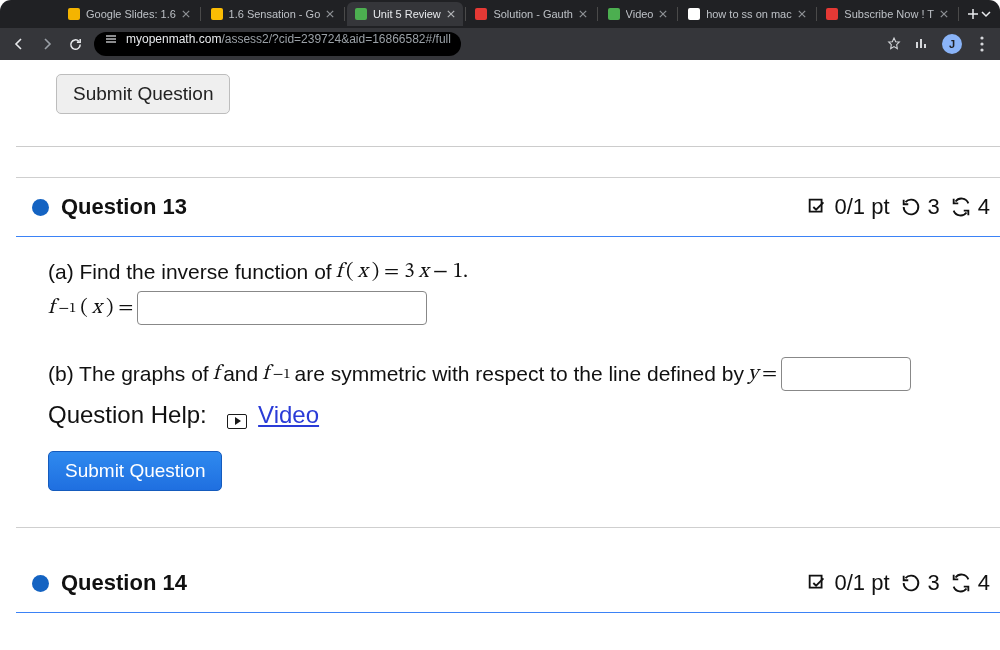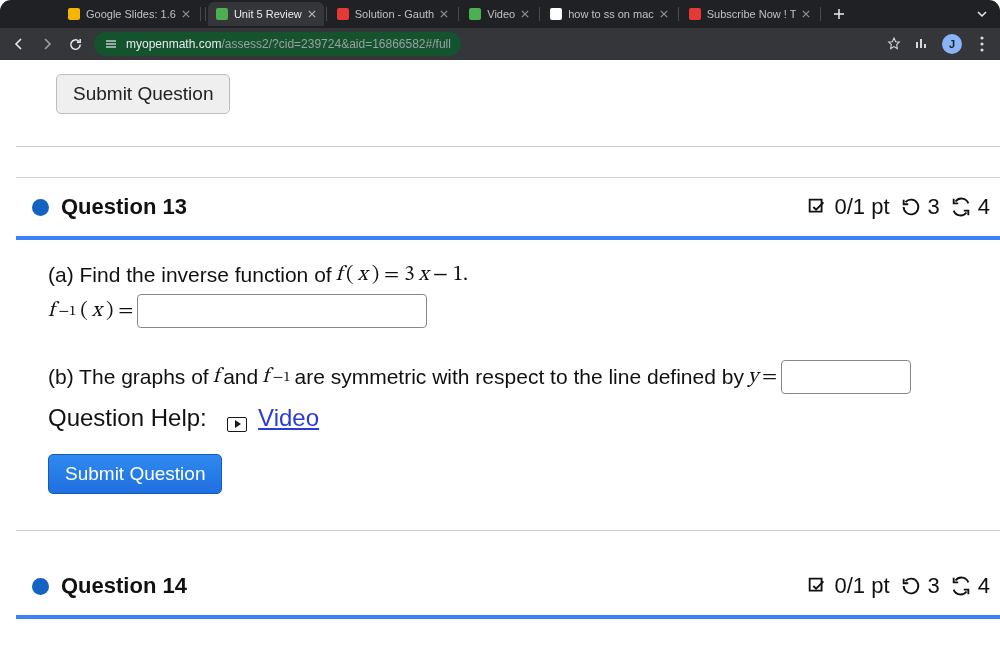--- a/index.html
+++ b/index.html
@@ -14,36 +14,36 @@
   .tab .title { white-space: nowrap; overflow: hidden; text-overflow: ellipsis; font-size: 11px; }
   .tab .tabx { width: 8px; height: 8px; flex-shrink: 0; opacity: .7; }
   .tab .tabx svg { width: 8px; height: 8px; display: block; }
   .tabsep { width: 1px; height: 14px; background: #4a4a4a; margin: 0 2px; }
   .newtab { width: 20px; height: 20px; display: flex; align-items: center; justify-content: center; color: #e8eaed; margin-left: 6px; }
   .alltabs { width: 20px; height: 20px; display: flex; align-items: center; justify-content: center; color: #e8eaed; margin-left: auto; }
 
   .addrbar { display: flex; align-items: center; height: 32px; padding: 0 10px; gap: 10px; background: #35363a; }
   .navbtn { width: 18px; height: 18px; display: flex; align-items: center; justify-content: center; color: #9aa0a6; }
   .navbtn.en { color: #e8eaed; }
-  .omnibox { flex: 0 0 auto; display: flex; align-items: center; gap: 8px; background: #14532d; border-radius: 14px; height: 24px; padding: 0 10px; color: #e8eaed; font-size: 12px; }
+  .omnibox { flex: 0 0 auto; display: flex; align-items: flex-start; gap: 8px; background: #000000; border-radius: 14px; height: 24px; padding: 0 10px; color: #e8eaed; font-size: 12px; }
   .omnibox .siteicon { width: 14px; height: 14px; opacity: .8; }
   .url-host { color: #e8eaed; }
   .url-path { color: #9aa0a6; }
   .right-icons { margin-left: auto; display: flex; align-items: center; gap: 12px; }
   .staricon, .eqicon, .menudots { width: 16px; height: 16px; color: #e8eaed; opacity: .9; display:flex; align-items:center; justify-content:center;}
   .avatar { width: 20px; height: 20px; border-radius: 50%; background: #8ab4f8; color: #202124; font-size: 11px; font-weight: 600; display: flex; align-items: center; justify-content: center; }
 
   
   .page { padding: 14px 0 0 16px; font-family: Verdana, Geneva, sans-serif; }
   .btn-gray { background: #efefef; border: 1px solid #bdbdbd; border-radius: 5px; padding: 8px 16px; font-size: 19px; font-family: Verdana, Geneva, sans-serif; color: #222; cursor: pointer; }
   .qcard-top { padding: 0 0 32px 40px; border-bottom: 1px solid #ccc; }
 
   .topspacer { height: 30px; }
 
-  .qheader { border-top: 1px solid #cfcfcf; border-bottom: 4px solid #3b82f6; padding: 16px 0 16px 16px; display: flex; align-items: center; }
+  .qheader { border-top: 1px solid #cfcfcf; border-bottom: 1px solid #3b82f6; padding: 16px 0 16px 16px; display: flex; align-items: center; }
   .qbullet { width: 17px; height: 17px; border-radius: 50%; background: #1463c2; margin-right: 12px; flex-shrink:0;}
   .qtitle { font-size: 22px; font-weight: 700; color: #111; }
   .qmeta { margin-left: auto; display: flex; align-items: center; gap: 10px; font-size: 22px; color: #111; padding-right: 10px; white-space: nowrap;}
   .qmeta .iconwrap { width: 22px; height: 22px; display:inline-flex; align-items:center; justify-content:center; }
   .qmeta .iconwrap svg{ width:22px; height:22px; stroke:#111; fill:none; stroke-width:2;}
   .qmeta .grp{display:flex; align-items:center; gap:6px;}
 
   .qbody { padding: 22px 4px 10px 32px; font-size: 21px; color: #111; }
   .qbody .line { margin-bottom: 6px; display:flex; align-items:center; flex-wrap:wrap; gap:4px;}
   .mathit { font-family: 'Cambria Math','STIX Two Math','Times New Roman',serif; font-style: italic; }
@@ -70,20 +70,29 @@
     <div class="tab">
       <span class="fav" style="background:#f4b400;"></span>
       <span class="title">Google Slides: 1.6</span>
       <span class="tabx">
           <svg viewBox="0 0 10 10">
             <path d="M1 1L9 9M9 1L1 9" stroke="#bdc1c6" stroke-width="1.5"></path>
           </svg>
         </span>
     </div>
     <div class="tabsep"></div>
+    <div class="tab">
+      <span class="fav" style="background:#fbbc04;"></span>
+      <span class="title">1.6 Sensation - Go</span>
+      <span class="tabx">
+          <svg viewBox="0 0 10 10">
+            <path d="M1 1L9 9M9 1L1 9" stroke="#bdc1c6" stroke-width="1.5"></path>
+          </svg>
+        </span>
+    </div>
     <div class="tabsep"></div>
     <div class="tab active">
       <span class="fav" style="background:#4caf50;"></span>
       <span class="title">Unit 5 Review</span>
       <span class="tabx">
           <svg viewBox="0 0 10 10">
             <path d="M1 1L9 9M9 1L1 9" stroke="#e8eaed" stroke-width="1.5"></path>
           </svg>
         </span>
     </div>

